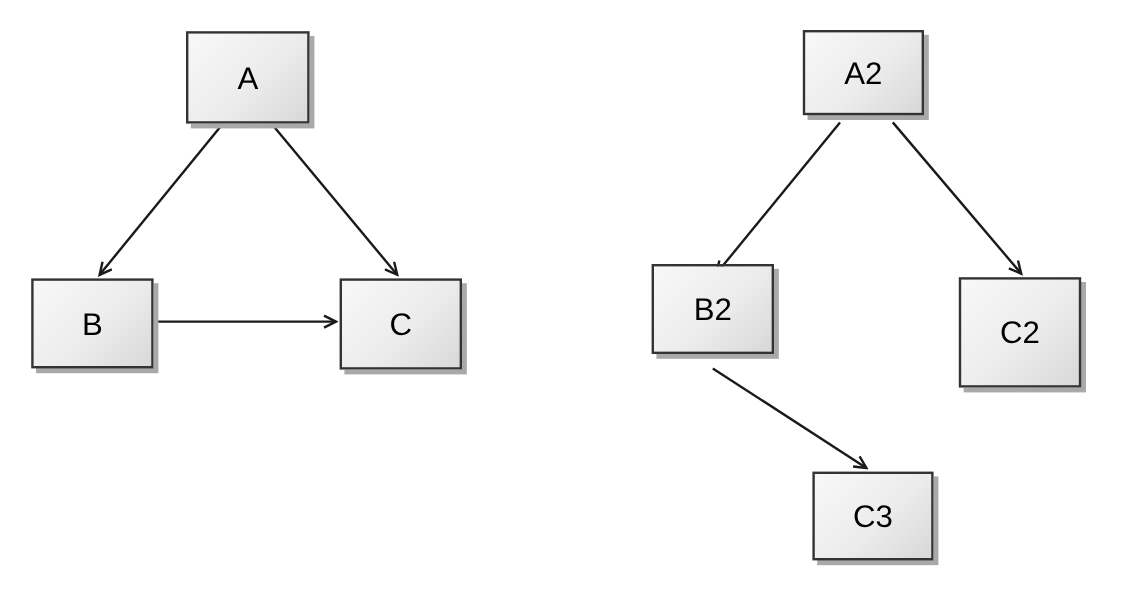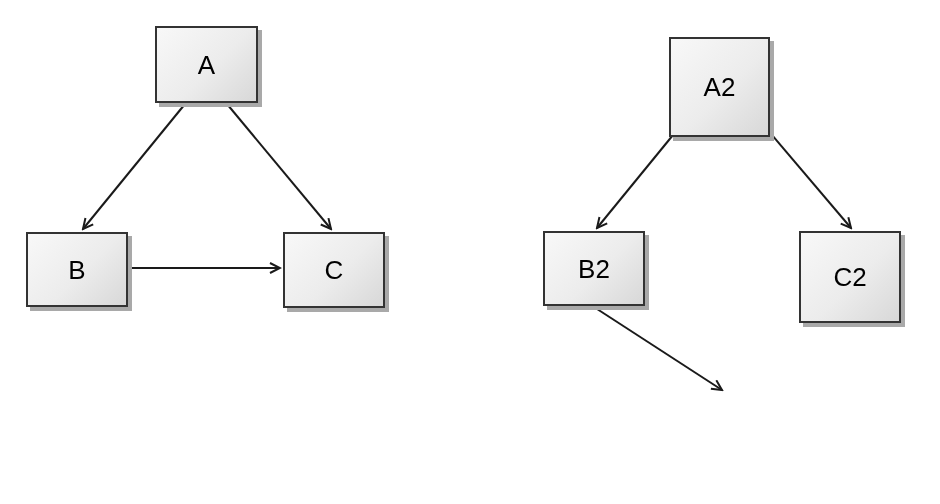--- a/index.html
+++ b/index.html
@@ -39,22 +39,22 @@
   .node-label {
     font-size: 26px;
     color: #000000;
     line-height: 1;
     user-select: none;
   }
   
   .node-A  { left: 155px; top: 26px;  width: 103px; height: 77px; }
   .node-B  { left: 26px;  top: 232px; width: 102px; height: 75px; }
   .node-C  { left: 283px; top: 232px; width: 102px; height: 76px; }
-  .node-A2 { left: 669px; top: 25px;  width: 101px; height: 100px; margin-top: 12px; }
-  .node-B2 { left: 543px; top: 231px; width: 102px; height: 75px; }
+  .node-A2 { left: 669px; top: 25px;  width: 101px; height: 71px; }
+  .node-B2 { left: 543px; top: 220px; width: 102px; height: 75px; }
   .node-C2 { left: 799px; top: 231px; width: 102px; height: 92px; }
   .node-C3 { left: 677px; top: 393px; width: 101px; height: 74px; }
 </style>
 </head>
 <body>
 
 <div class="canvas">
 
   <svg class="edges-layer" width="940" height="504" viewBox="0 0 940 504" xmlns="http://www.w3.org/2000/svg">
     <defs>
@@ -84,14 +84,17 @@
 
   <div class="node node-A2">
     <span class="node-label">A2</span>
   </div>
   <div class="node node-B2">
     <span class="node-label">B2</span>
   </div>
   <div class="node node-C2">
     <span class="node-label">C2</span>
   </div>
+  <div class="node node-C3">
+    <span class="node-label">C3</span>
+  </div>
 
 </div>
 
 </body></html>

